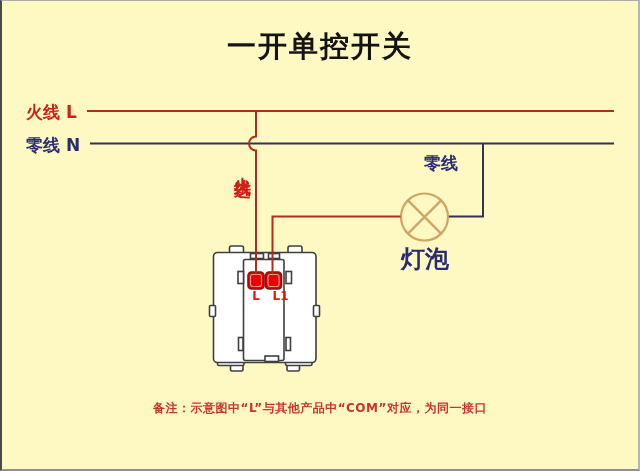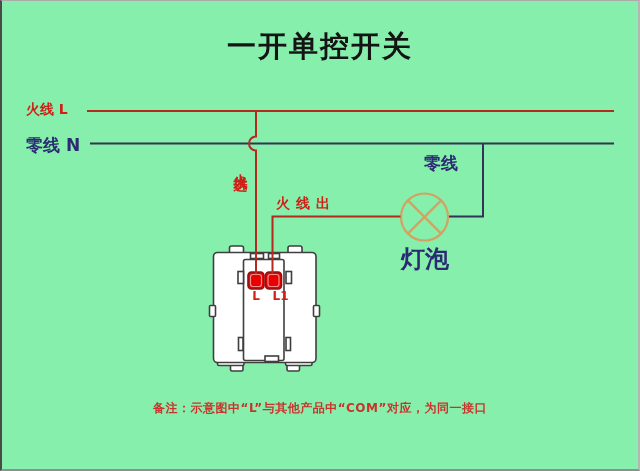--- a/index.html
+++ b/index.html
@@ -1,25 +1,25 @@
 <!DOCTYPE html>
 <html><head>
 <meta charset="utf-8">
 <style>
   html,body{margin:0;padding:0;background:#e8e8e8;font-family:"DejaVu Sans",sans-serif;}
   #stage{
-    position:relative;width:640px;height:471px;margin:0 auto;background:#86efac;
+    position:relative;width:640px;height:471px;margin:0 auto;background:#fef9c3;
     box-sizing:border-box;overflow:hidden;
     border-top:1px solid #ababab;border-right:2px solid #b5b5b5;
     border-bottom:2px solid #8f8f8f;border-left:2px solid #4a4a4a;
   }
   .abs{position:absolute;}
   #title{left:0;right:0;top:26px;text-align:center;font-size:29px;font-weight:bold;
     color:#141414;letter-spacing:2px;}
-  .red-label{color:#cf1f16;font-weight:bold;font-size:14px;white-space:nowrap;}
+  .red-label{color:#cf1f16;font-weight:bold;font-size:17px;white-space:nowrap;}
   .navy-label{color:#2b2b72;font-weight:bold;font-size:17px;white-space:nowrap;}
   #live-bus-label{left:24px;top:100px;}
   #neutral-bus-label{left:24px;top:133px;}
   #live-in-label{left:230px;top:162px;writing-mode:vertical-rl;text-orientation:upright;
     letter-spacing:2px;height:70px;}
   #live-out-label{left:274px;top:194px;letter-spacing:6px;}
   #neutral-branch-label{left:422px;top:151px;}
   #bulb-label{left:393px;top:242px;width:60px;text-align:center;font-size:24px;}
   .terminal-label{font-size:12px;font-weight:bold;color:#d02018;text-align:center;}
   #terminal-l-label{left:246px;top:288px;width:16px;}
@@ -76,21 +76,20 @@
 
     <path d="M270.5 273 V215.5 H398.5" stroke="#b5291f" stroke-width="2" fill="none"></path>
   </svg>
 
   <div id="title" class="abs">一开单控开关</div>
 
   <div id="live-bus-label" class="abs red-label">火线 L</div>
   <div id="neutral-bus-label" class="abs navy-label">零线 N</div>
 
   <div id="live-in-label" class="abs red-label">火线进</div>
-  <div id="live-out-label" class="abs red-label">火线出</div>
   <div id="neutral-branch-label" class="abs navy-label">零线</div>
 
   <div id="bulb-label" class="abs navy-label">灯泡</div>
 
   <div id="terminal-l-label" class="abs terminal-label">L</div>
   <div id="terminal-l1-label" class="abs terminal-label">L1</div>
 
   <div id="note" class="abs">备注：示意图中“L”与其他产品中“COM”对应，为同一接口</div>
 </div>
 

